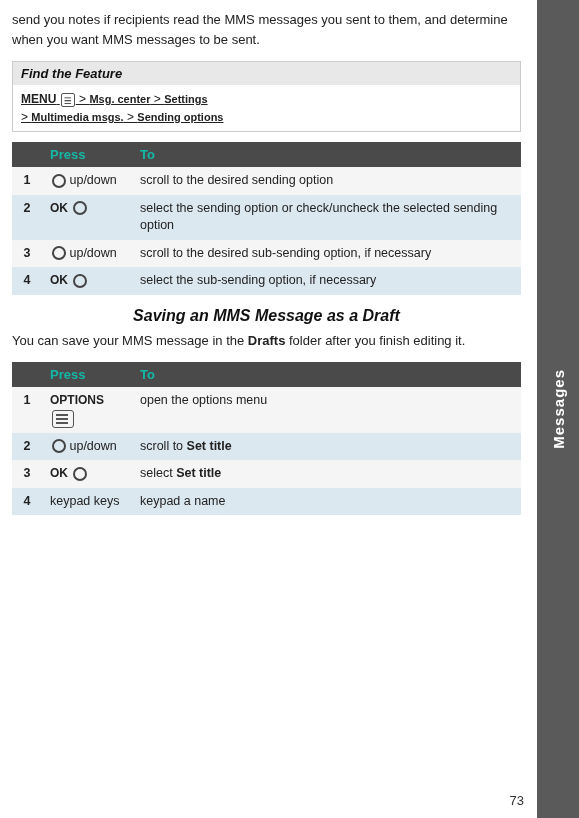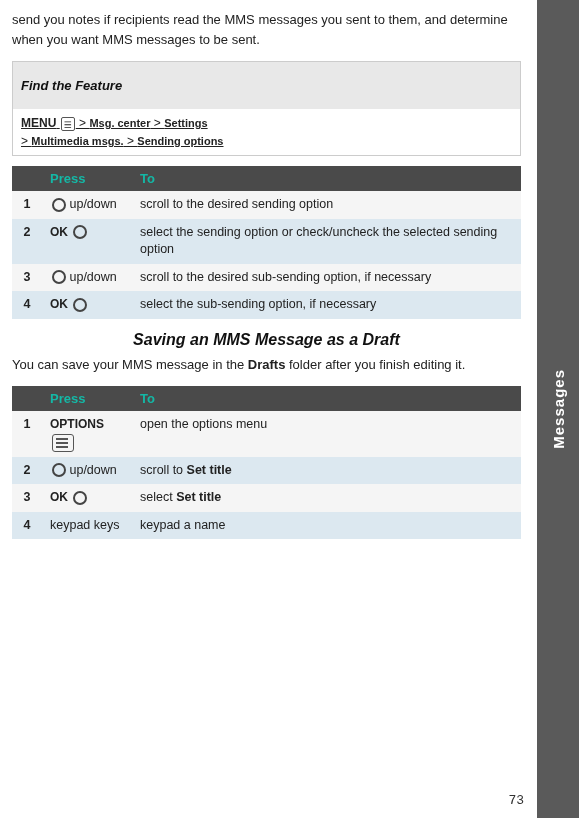--- a/index.html
+++ b/index.html
@@ -52,21 +52,21 @@
       margin-bottom: 12px;
     }
 
     
     .find-feature-box {
       border: 1px solid #ccc;
       margin-bottom: 10px;
     }
     .find-feature-header {
       background: #e8e8e8;
-      padding: 16px 8px;
+      padding: 4px 8px;
       font-weight: bold;
       font-size: 13px;
       font-style: italic;
       color: #111;
     }
     .find-feature-content {
       padding: 5px 8px;
       font-size: 12px;
       color: #222;
       line-height: 1.5;
@@ -160,21 +160,20 @@
       text-align: center;
     }
 
     
     .page-number {
       position: absolute;
       bottom: 10px;
       right: 55px;
       font-size: 13px;
       color: #333;
-      font-family: Liberation Mono, monospace;
     }
 
     .options-icon {
       display: inline-block;
       width: 22px;
       height: 18px;
       border: 1px solid #555;
       border-radius: 3px;
       vertical-align: middle;
       margin-left: 2px;

